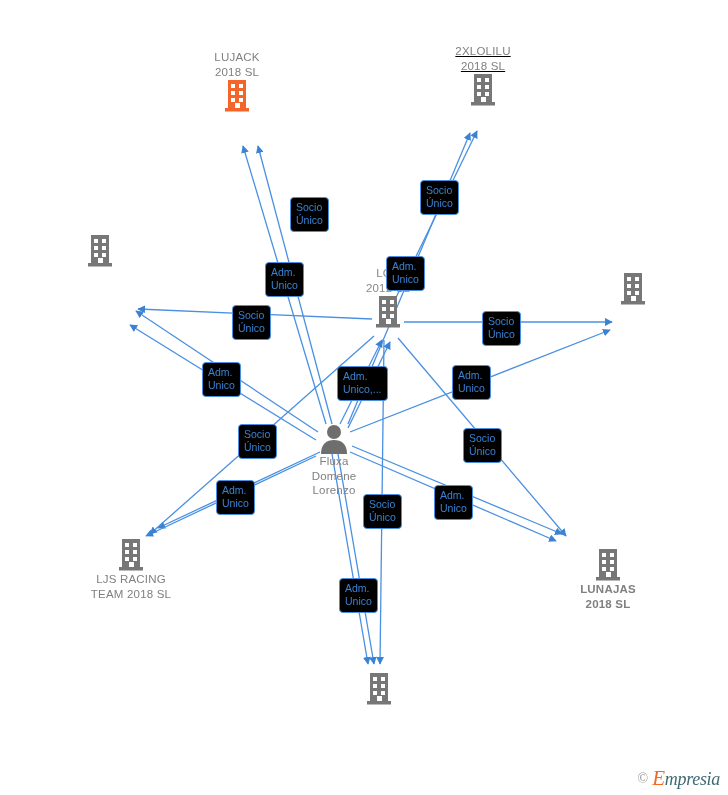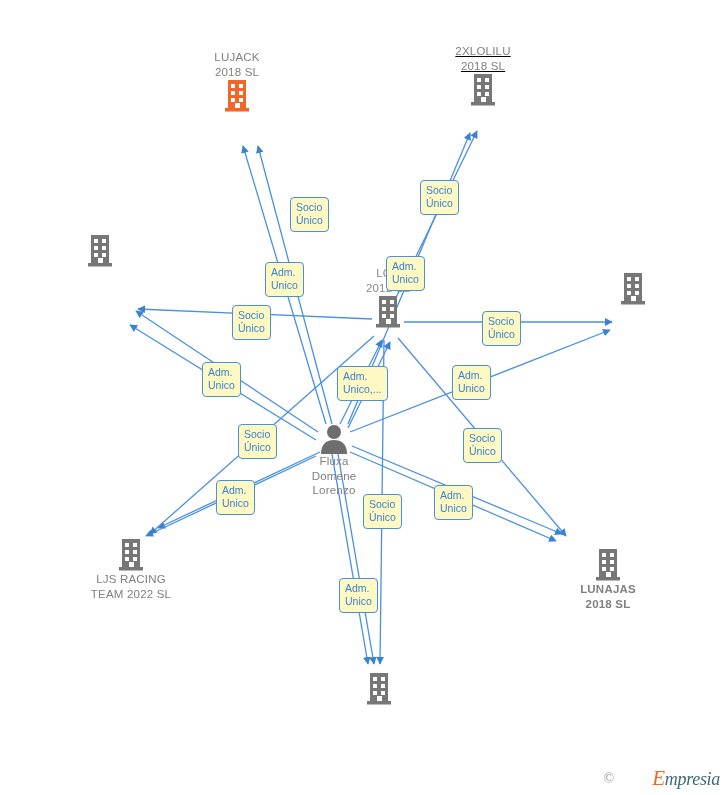--- a/index.html
+++ b/index.html
@@ -37,21 +37,21 @@
   }
   .node-label.center-hub {
     color: #888888;
   }
   .node-icon {
     display: block;
     margin: 0 auto;
   }
   .edge-label {
     position: absolute;
-    background: #fef9c3;
+    background: #000000;
     border: 1.4px solid #4a90e2;
     border-radius: 4px;
     color: #3a82d2;
     font-size: 10.5px;
     line-height: 13px;
     font-family: "Liberation Sans", sans-serif;
     padding: 3px 5px 4px 5px;
     text-align: left;
     white-space: pre-line;
     box-sizing: border-box;
@@ -69,21 +69,20 @@
     color: #9a9a9a;
     font-size: 14px;
     font-family: "Liberation Serif", serif;
   }
   #watermark .brand {
     font-family: "Liberation Serif", serif;
     font-style: italic;
     font-size: 18px;
     color: #3d6a72;
     letter-spacing: -0.3px;
-    margin-left: 34px;
   }
   #watermark .brand .brand-initial {
     color: #ef6c25;
     font-size: 21px;
   }
 </style>
 </head>
 <body>
 
 <svg id="graph-canvas" viewBox="0 0 728 795" xmlns="http://www.w3.org/2000/svg">
@@ -223,21 +222,21 @@
     <rect x="1" y="29" width="24" height="3.5" fill="#777777"></rect>
     <rect x="7" y="5" width="4" height="4" fill="#ffffff"></rect>
     <rect x="15" y="5" width="4" height="4" fill="#ffffff"></rect>
     <rect x="7" y="12" width="4" height="4" fill="#ffffff"></rect>
     <rect x="15" y="12" width="4" height="4" fill="#ffffff"></rect>
     <rect x="7" y="19" width="4" height="4" fill="#ffffff"></rect>
     <rect x="15" y="19" width="4" height="4" fill="#ffffff"></rect>
     <rect x="11" y="24" width="5" height="5" fill="#ffffff"></rect>
   </svg>
   <div class="node-label">LJS RACING
-TEAM 2022  SL</div>
+TEAM 2018  SL</div>
 </div>
 
 <div class="node" style="left:548px; top:548px; width:120px;font-weight:bold;">
   <svg class="node-icon" width="26" height="34" viewBox="0 0 26 34">
     <rect x="4" y="1" width="18" height="28" fill="#777777"></rect>
     <rect x="1" y="29" width="24" height="3.5" fill="#777777"></rect>
     <rect x="7" y="5" width="4" height="4" fill="#ffffff"></rect>
     <rect x="15" y="5" width="4" height="4" fill="#ffffff"></rect>
     <rect x="7" y="12" width="4" height="4" fill="#ffffff"></rect>
     <rect x="15" y="12" width="4" height="4" fill="#ffffff"></rect>

